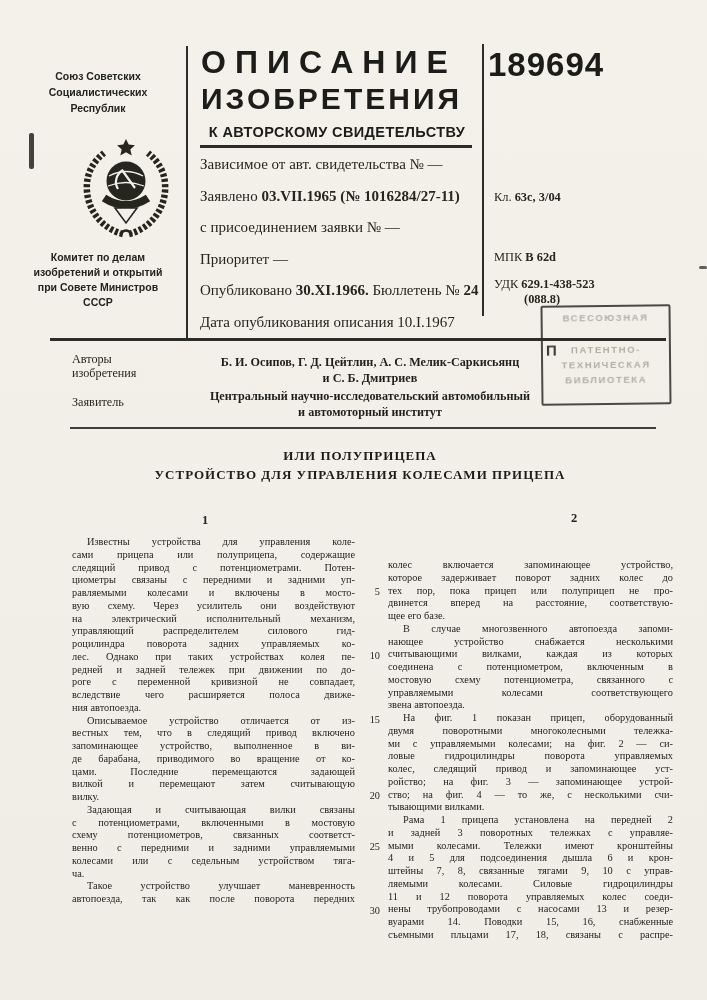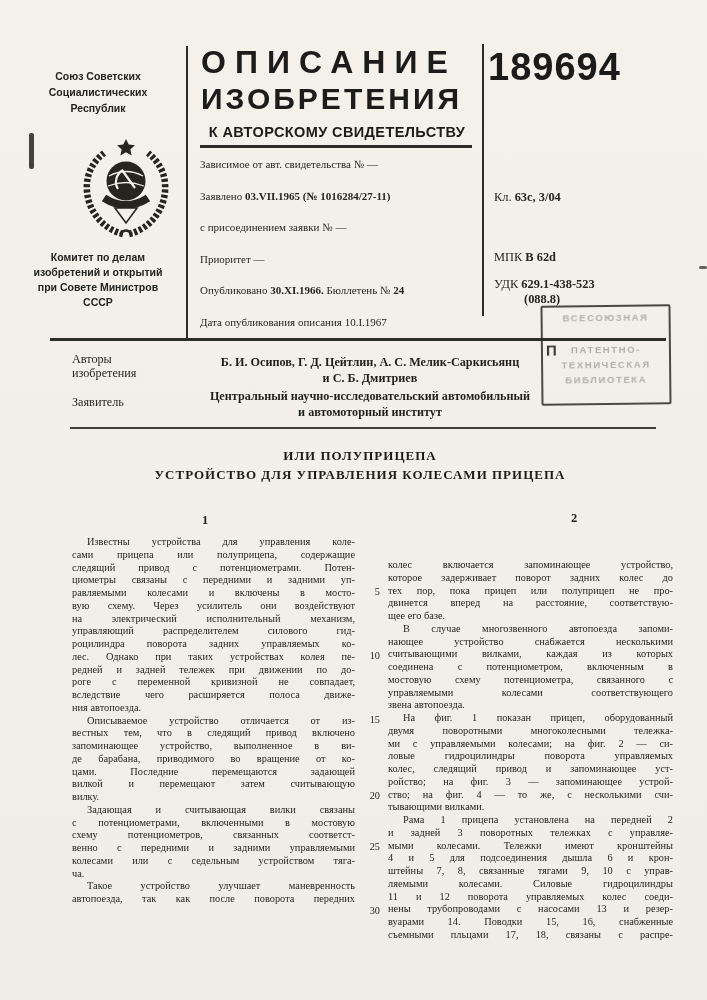--- a/index.html
+++ b/index.html
@@ -16,25 +16,25 @@
 
   
   .country{left:18px;top:68px;width:160px;font-size:10.5px;font-weight:700;line-height:16px;text-align:center;color:#23231f;}
   .committee{left:10px;top:250px;width:176px;font-size:10.5px;font-weight:700;line-height:15px;text-align:center;color:#23231f;}
 
   
   .big-title1{left:201px;top:44px;width:275px;font-size:32px;font-weight:700;letter-spacing:9px;color:#1c1c1a;}
   .big-title2{left:201px;top:82px;width:275px;font-size:30px;font-weight:700;letter-spacing:3px;color:#1c1c1a;}
   .subtitle{left:200px;top:124px;width:274px;font-size:14.5px;font-weight:700;letter-spacing:.4px;text-align:center;color:#1c1c1a;}
   .meta{left:200px;top:157px;width:286px;display:flex;flex-direction:column;gap:17.5px;
-        font-size:11px;line-height:14px;color:#26261f;}
+        font-size:15px;line-height:14px;color:#26261f;}
   .meta>div{white-space:nowrap;}
 
   
-  .doc-number{left:488px;top:46px;font-size:38px;font-weight:700;letter-spacing:1px;color:#1b1b19;}
+  .doc-number{left:488px;top:46px;font-size:33px;font-weight:700;letter-spacing:1px;color:#1b1b19;}
   .info-line{font-size:12.4px;color:#26261f;white-space:nowrap;}
 
   
   .stamp{left:541px;top:305px;width:126px;height:96px;border:2.5px solid #3c3b36;border-radius:2px;
          transform:rotate(-.6deg);opacity:.92;}
   .stamp-line{position:absolute;left:4px;right:4px;text-align:center;
          font-family:"Liberation Sans",sans-serif;font-size:9.5px;font-weight:700;
          color:#7a776e;letter-spacing:1.6px;opacity:.6;filter:blur(.7px);white-space:nowrap;}
   .stamp-mark{position:absolute;left:3px;top:34px;font-family:"Liberation Sans",sans-serif;
          font-size:15px;font-weight:700;color:#2c2b27;filter:blur(.3px);}

